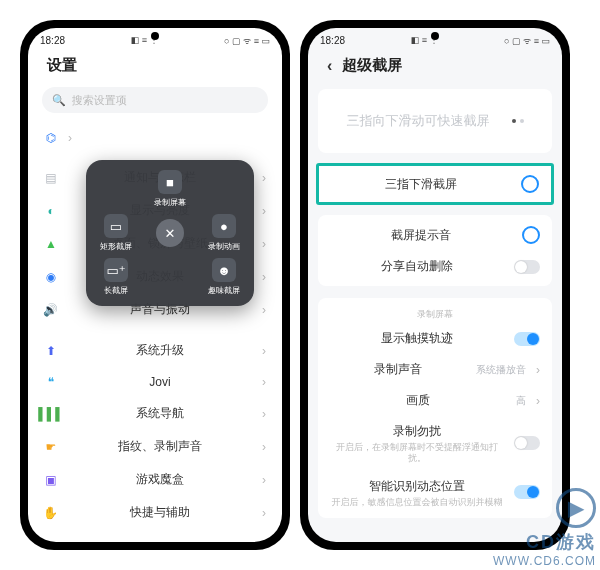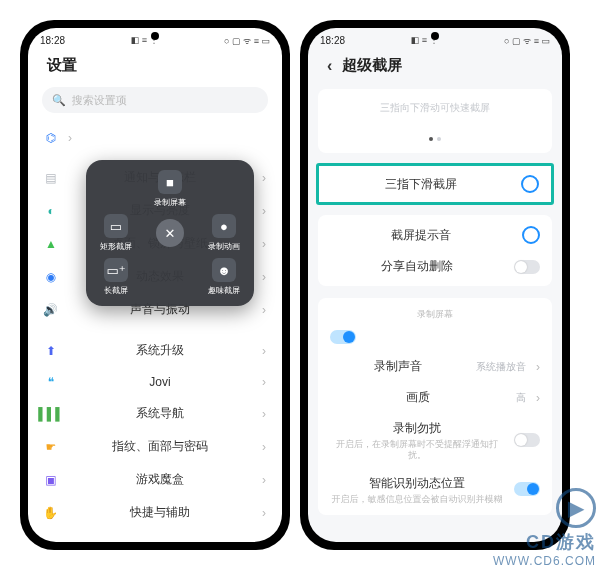--- a/index.html
+++ b/index.html
@@ -167,25 +167,25 @@
     font-size: 9px;
     color: #bbb;
     padding: 6px 12px 2px;
   }
   .preview-card {
     background:#fff;
     margin: 6px 10px;
     border-radius: 8px;
     height: 64px;
     display:flex;
-    flex-direction:column;
+    flex-direction:row;
     align-items:center;
     justify-content:center;
     color:#c5c8cd;
-    font-size: 10px;
+    font-size: 13px;
     gap:22px;
   }
   .dots { display:flex; gap:4px; }
   .dot { width:4px; height:4px; border-radius:50%; background:#d0d3d8; }
   .dot.active { background:#555; }
   .highlight-box {
     border: 3px solid #14b8a6;
     border-radius: 3px;
     margin: 4px 8px;
     background: #fff;
@@ -296,21 +296,21 @@
             <span class="lbl">Jovi</span>
             <span class="chev">›</span>
           </div>
           <div class="item">
             <span class="icon-sq c-lime">▌▌▌</span>
             <span class="lbl">系统导航</span>
             <span class="chev">›</span>
           </div>
           <div class="item">
             <span class="icon-sq c-orange">☛</span>
-            <span class="lbl">指纹、面部与密码</span>
+            <span class="lbl">指纹、录制声音</span>
             <span class="chev">›</span>
           </div>
           <div class="item">
             <span class="icon-sq c-purple">▣</span>
             <span class="lbl">游戏魔盒</span>
             <span class="chev">›</span>
           </div>
           <div class="item">
             <span class="icon-sq c-teal2">✋</span>
             <span class="lbl">快捷与辅助</span>
@@ -406,20 +406,23 @@
               <span class="lbl">分享自动删除</span>
             </div>
             <span class="switch-off"></span>
           </div>
         </div>
 
       <div class="card">
         <div class="section-title">录制屏幕</div>
         <div id="right-g2">
             <div class="item">
+              <div class="item-col">
+                <span class="lbl">显示触摸轨迹</span>
+              </div>
               <span class="switch-on"></span>
             </div>
             <div class="item">
               <div class="item-col">
                 <span class="lbl">录制声音</span>
               </div>
               <span class="val-text">系统播放音</span>
               <span class="chev">›</span>
             </div>
             <div class="item">

